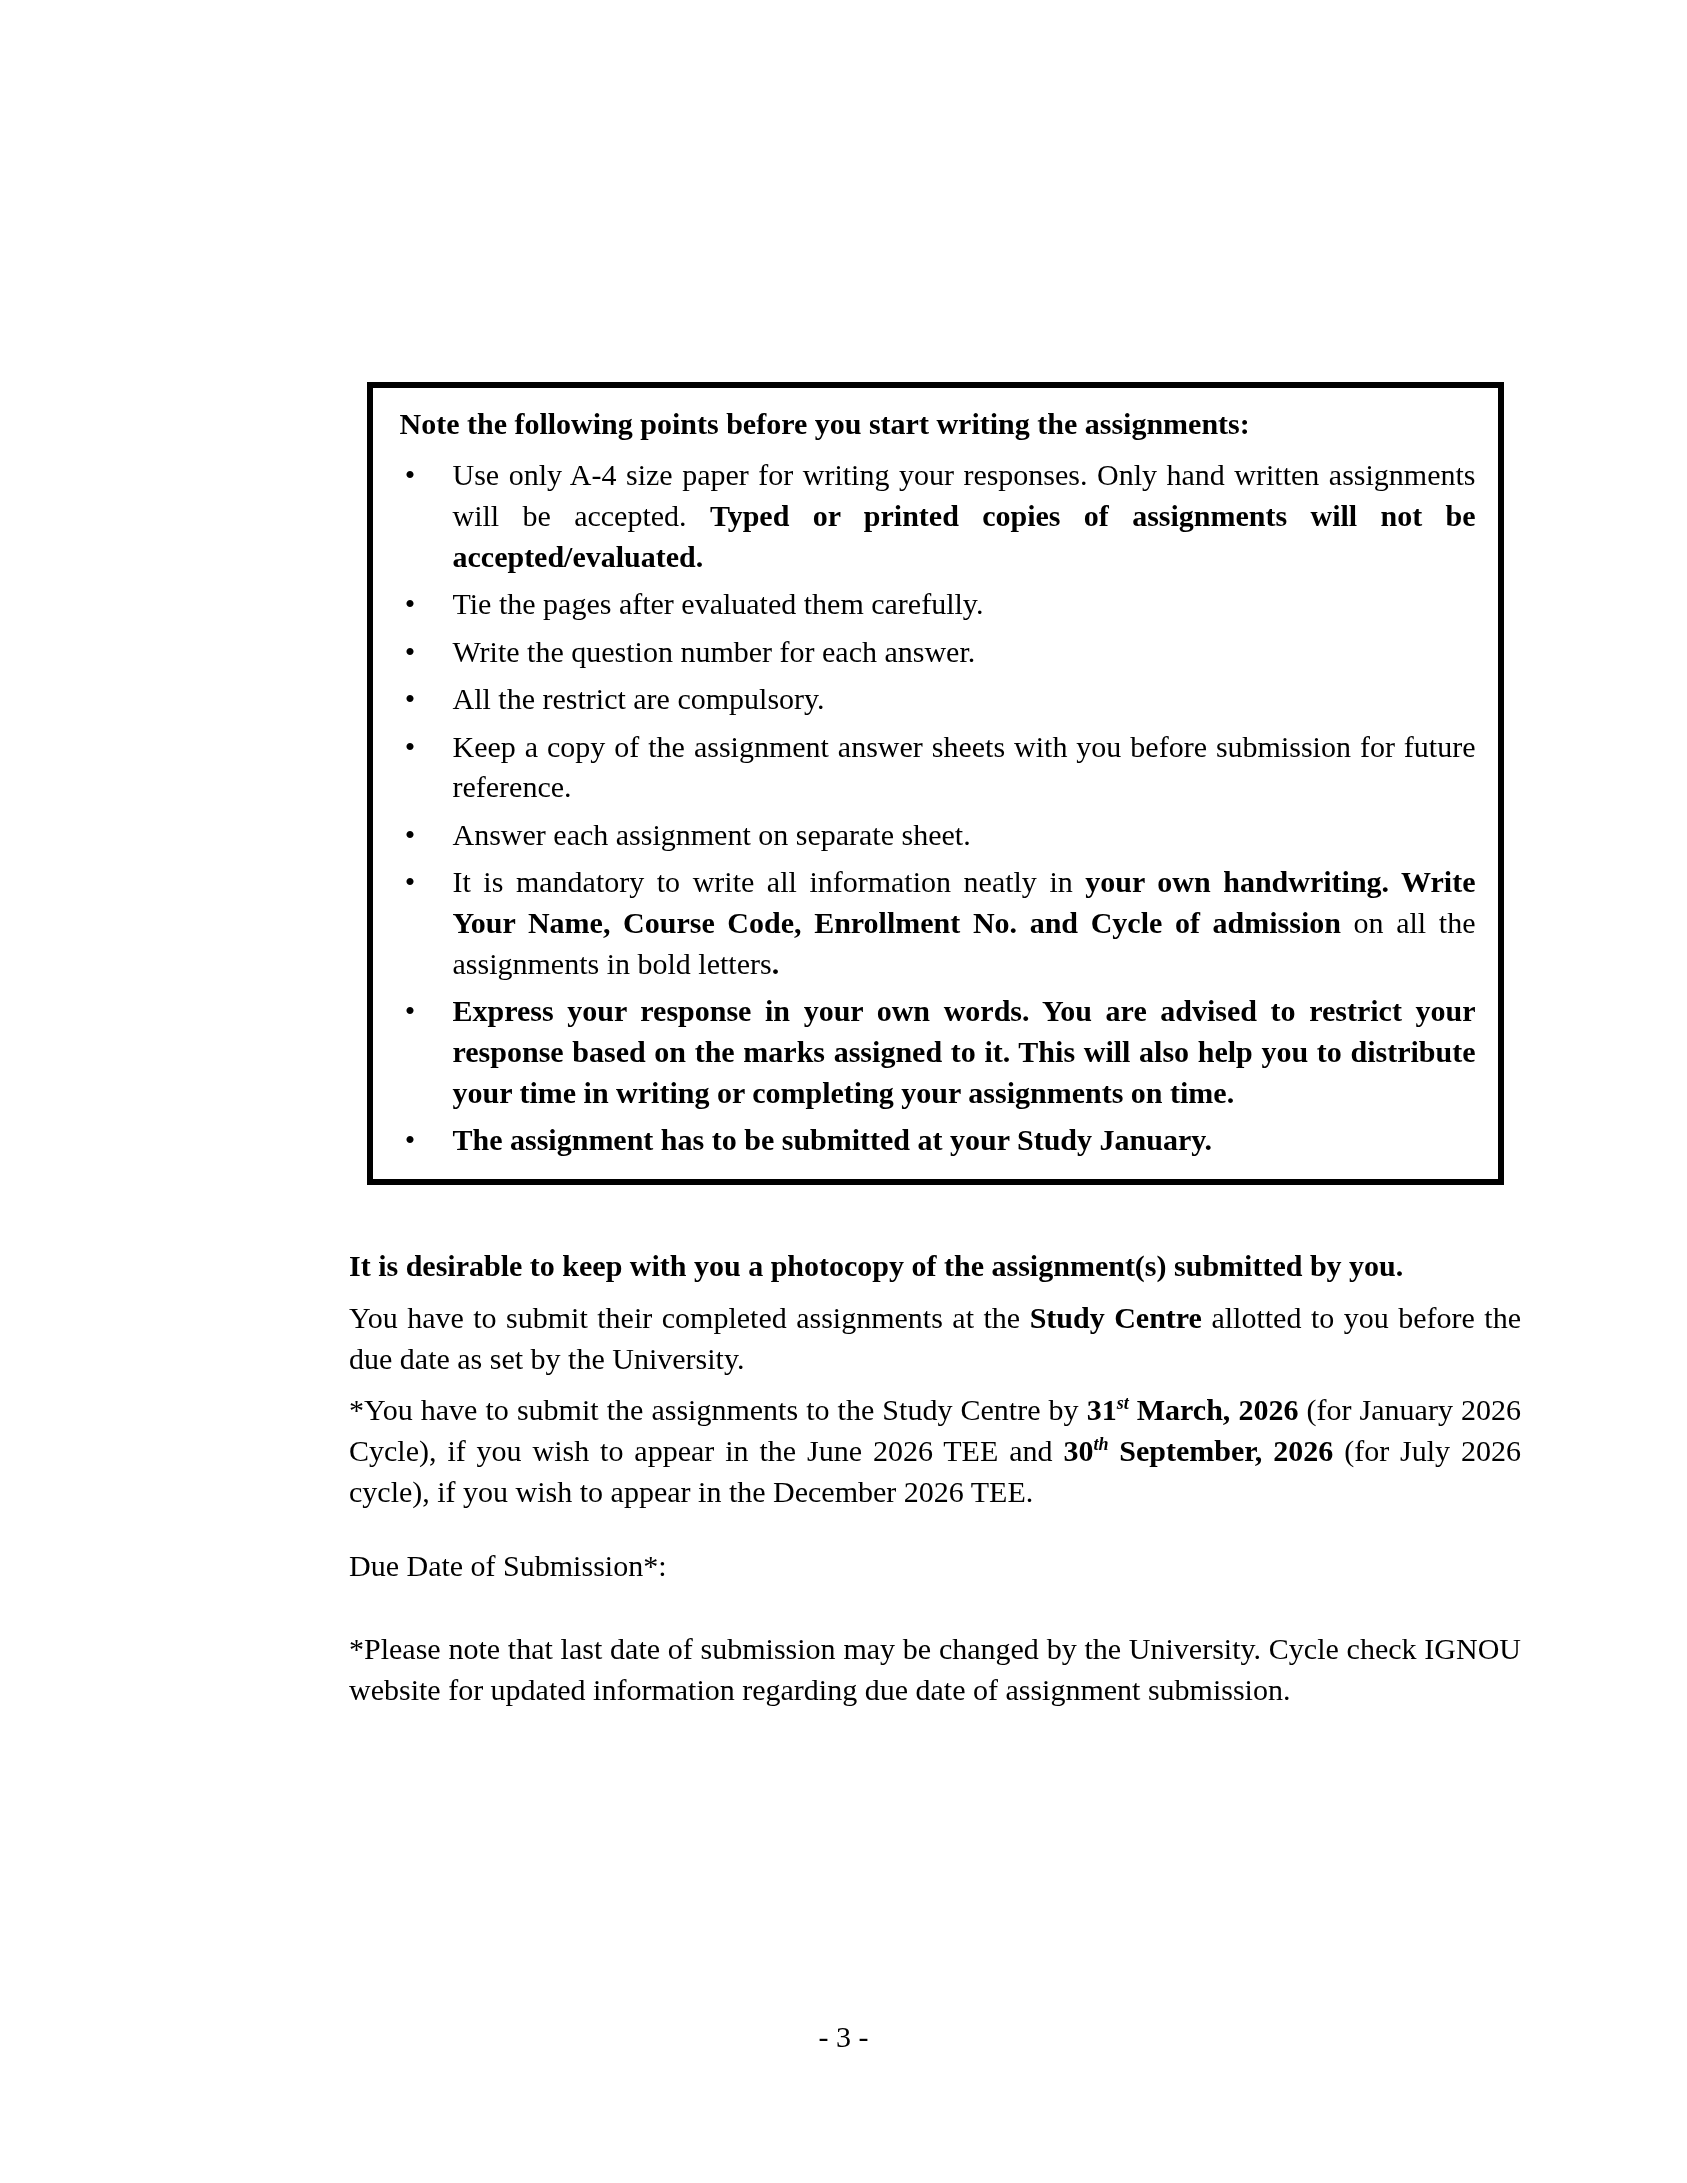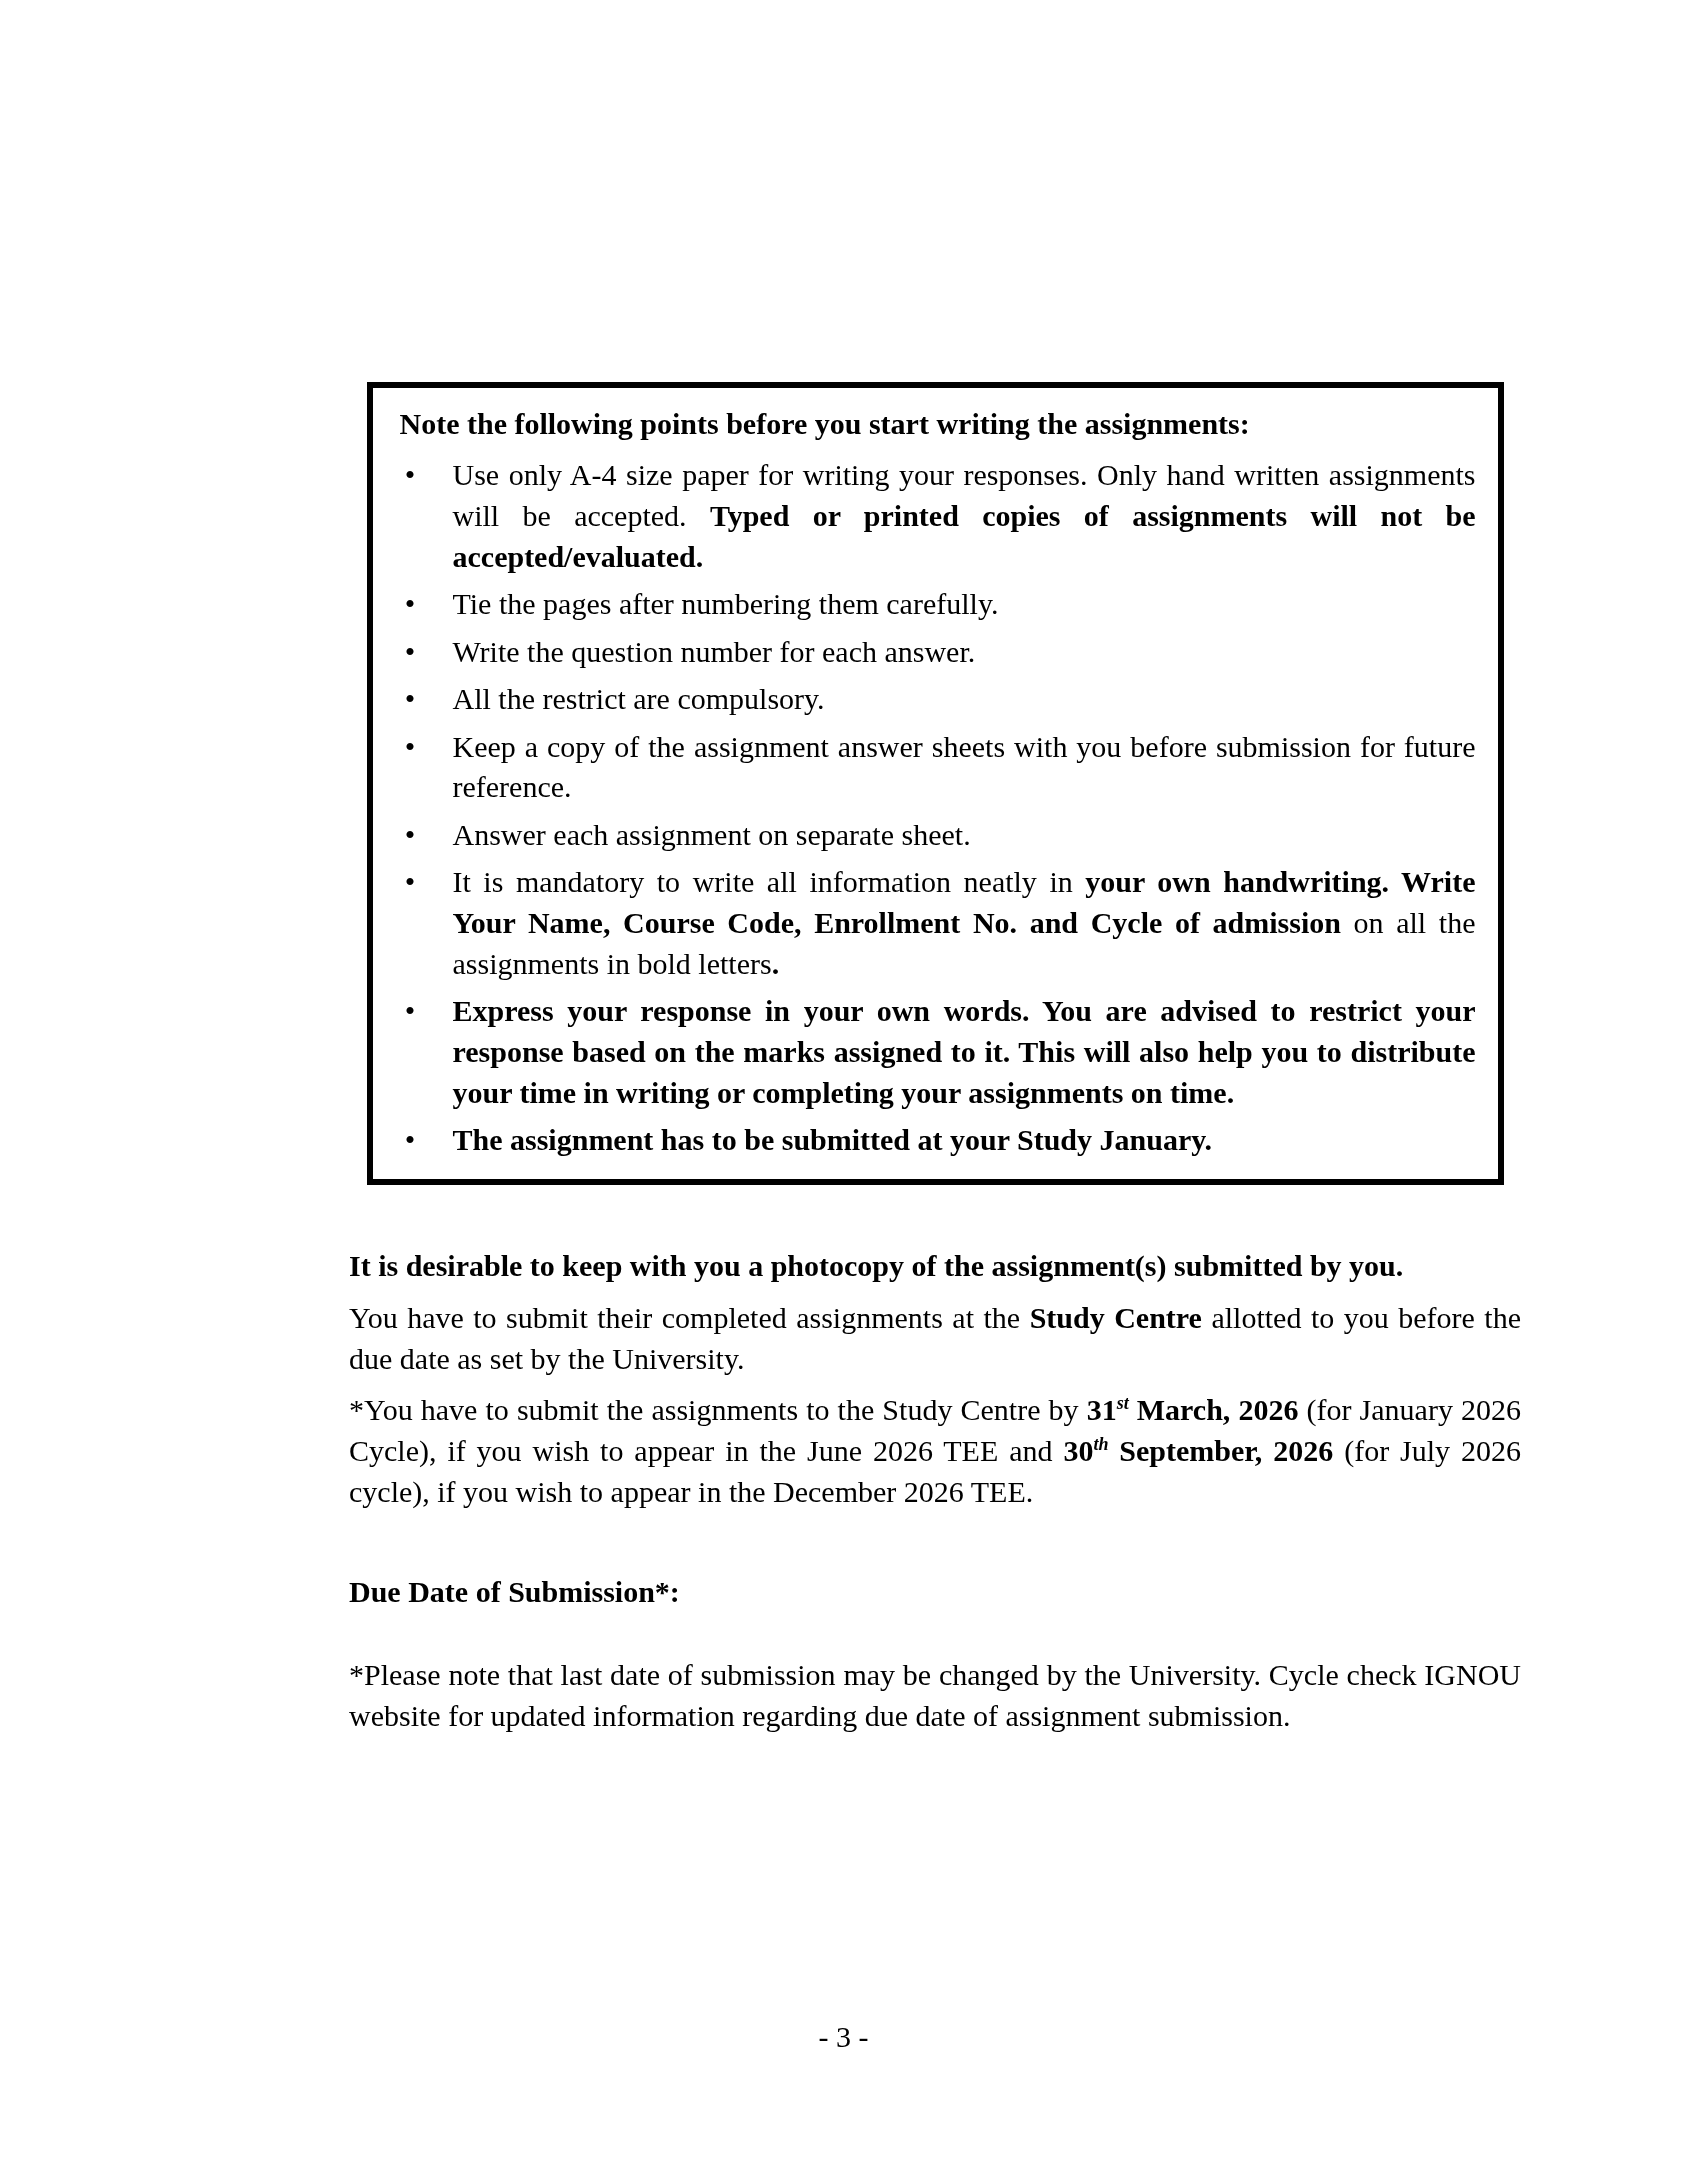--- a/index.html
+++ b/index.html
@@ -64,22 +64,22 @@
     width: 1172px;
   }
   .para {
     text-align: justify;
     margin: 0 0 10.6px 0;
   }
   .para.tight { margin-bottom: 0; }
 
   .due {
     display: flex;
-    font-weight: bold;
-    margin-top: 60px;
+    font-weight: normal;
+    margin-top: 34px;
   }
   .due-label {
     width: 361px;
     flex: 0 0 361px;
   }
   .due-lines > div { text-align: left; }
 
   .disclaimer {
     margin-top: 42px;
   }
@@ -100,21 +100,21 @@
   <div class="note-box">
     <p class="note-title">Note the following points before you start writing the assignments:</p>
     <ul class="bullets">
   <li class="bullet">
     <span class="marker">•</span>
     <div class="btext"><span>Use only A-4 size paper for writing your responses. Only hand written assignments will be accepted. </span><span class="b">Typed or printed copies of assignments will not be accepted/evaluated.</span></div>
   </li>
 
   <li class="bullet">
     <span class="marker">•</span>
-    <div class="btext"><span>Tie the pages after numbering them carefully.</span></div>
+    <div class="btext"><span>Tie the pages after evaluated them carefully.</span></div>
   </li>
 
   <li class="bullet">
     <span class="marker">•</span>
     <div class="btext"><span>Write the question number for each answer.</span></div>
   </li>
 
   <li class="bullet">
     <span class="marker">•</span>
     <div class="btext"><span>All the restrict are compulsory.</span></div>

